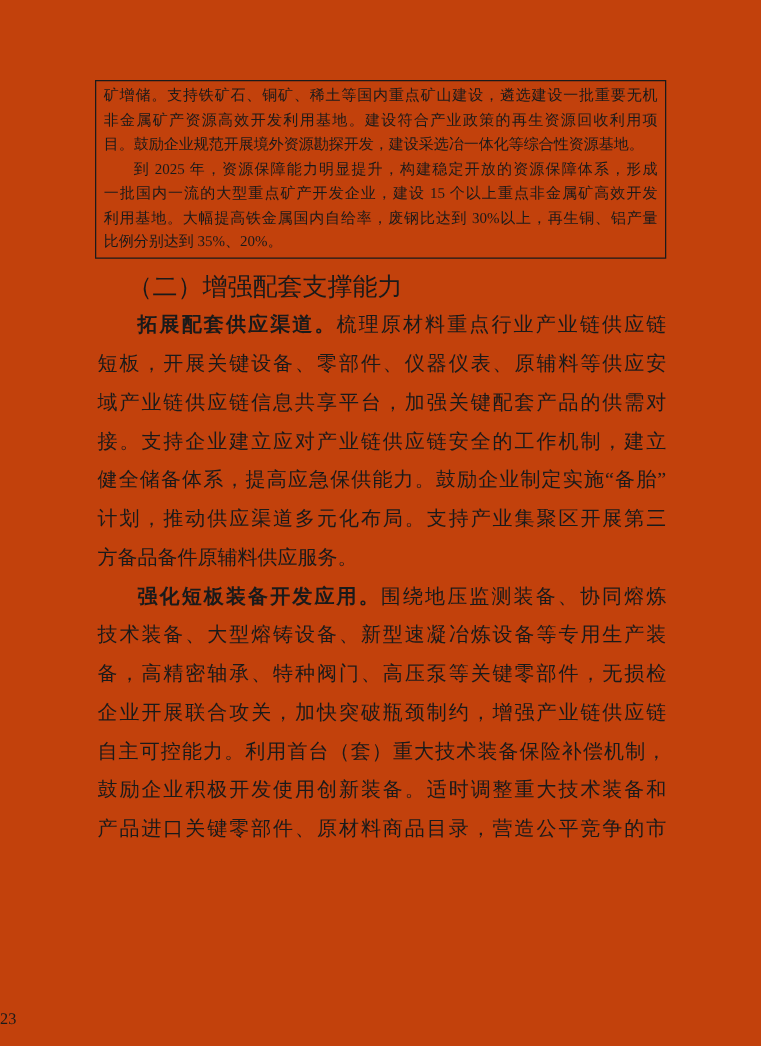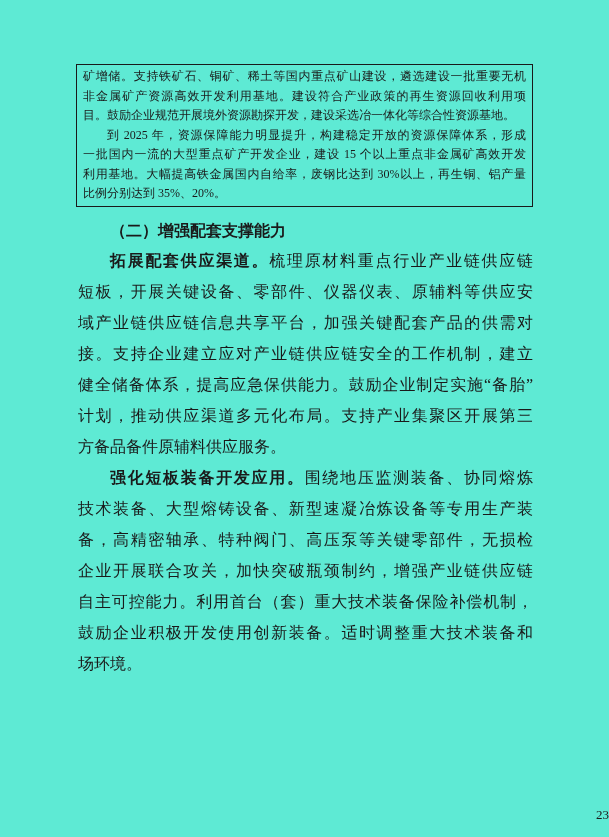--- a/index.html
+++ b/index.html
@@ -5,46 +5,45 @@
   html, body { margin: 0; padding: 0; }
   body {
     width: 609px; height: 837px;
     background: #ffffff;
     font-family: "Liberation Serif", "DejaVu Serif", serif;
     color: #1a1a1a;
   }
   .page {
     position: relative;
     width: 609px; height: 837px;
-    background: #5eead4;
+    background: #c2410c;
     overflow: hidden;
   }
 
   
   .notice-box {
     position: absolute;
     left: 76px; top: 64px;
     width: 457px; height: 143px;
     box-sizing: border-box;
     border: 1.5px solid #1a1a1a;
     padding: 2px 6px;
     font-size: 12px;
     line-height: 19.5px;
   }
 
   
   .section-heading {
     position: absolute;
-    left: 78px; top: 215px;
+    left: 62px; top: 215px;
     width: 455px;
-    font-size: 16px;
+    font-size: 20px;
     line-height: 31px;
     text-indent: 2em;
     white-space: nowrap;
-    font-weight: bold;
   }
 
   
   .body-text {
     position: absolute;
     left: 78px; top: 245px;
     width: 455px;
     font-size: 16px;
     line-height: 31px;
   }
@@ -58,21 +57,21 @@
     text-align: justify;
     text-align-last: left;
   }
   .line.indent { text-indent: 2em; }
   .lead { font-weight: bold; }
 
   .page-number {
     position: absolute;
     left: 0; top: 807px;
     width: 100%;
-    text-align: right;
+    text-align: left;
     font-size: 13px;
   }
 </style>
 </head>
 <body>
 
 <div class="page">
 
   <div class="notice-box">
     <div>
@@ -100,19 +99,19 @@
         <div class="line">计划，推动供应渠道多元化布局。支持产业集聚区开展第三</div>
         <div class="line last">方备品备件原辅料供应服务。</div>
       </div>
     <div>
         <div class="line indent"><span class="lead">强化短板装备开发应用。</span>围绕地压监测装备、协同熔炼</div>
         <div class="line">技术装备、大型熔铸设备、新型速凝冶炼设备等专用生产装</div>
         <div class="line">备，高精密轴承、特种阀门、高压泵等关键零部件，无损检</div>
         <div class="line">企业开展联合攻关，加快突破瓶颈制约，增强产业链供应链</div>
         <div class="line">自主可控能力。利用首台（套）重大技术装备保险补偿机制，</div>
         <div class="line">鼓励企业积极开发使用创新装备。适时调整重大技术装备和</div>
-        <div class="line last">场环境。</div>
+        <div class="line">产品进口关键零部件、原材料商品目录，营造公平竞争的市</div>
       </div>
   </div>
 
   <div class="page-number">23</div>
 
 </div>
 
 </body></html>

